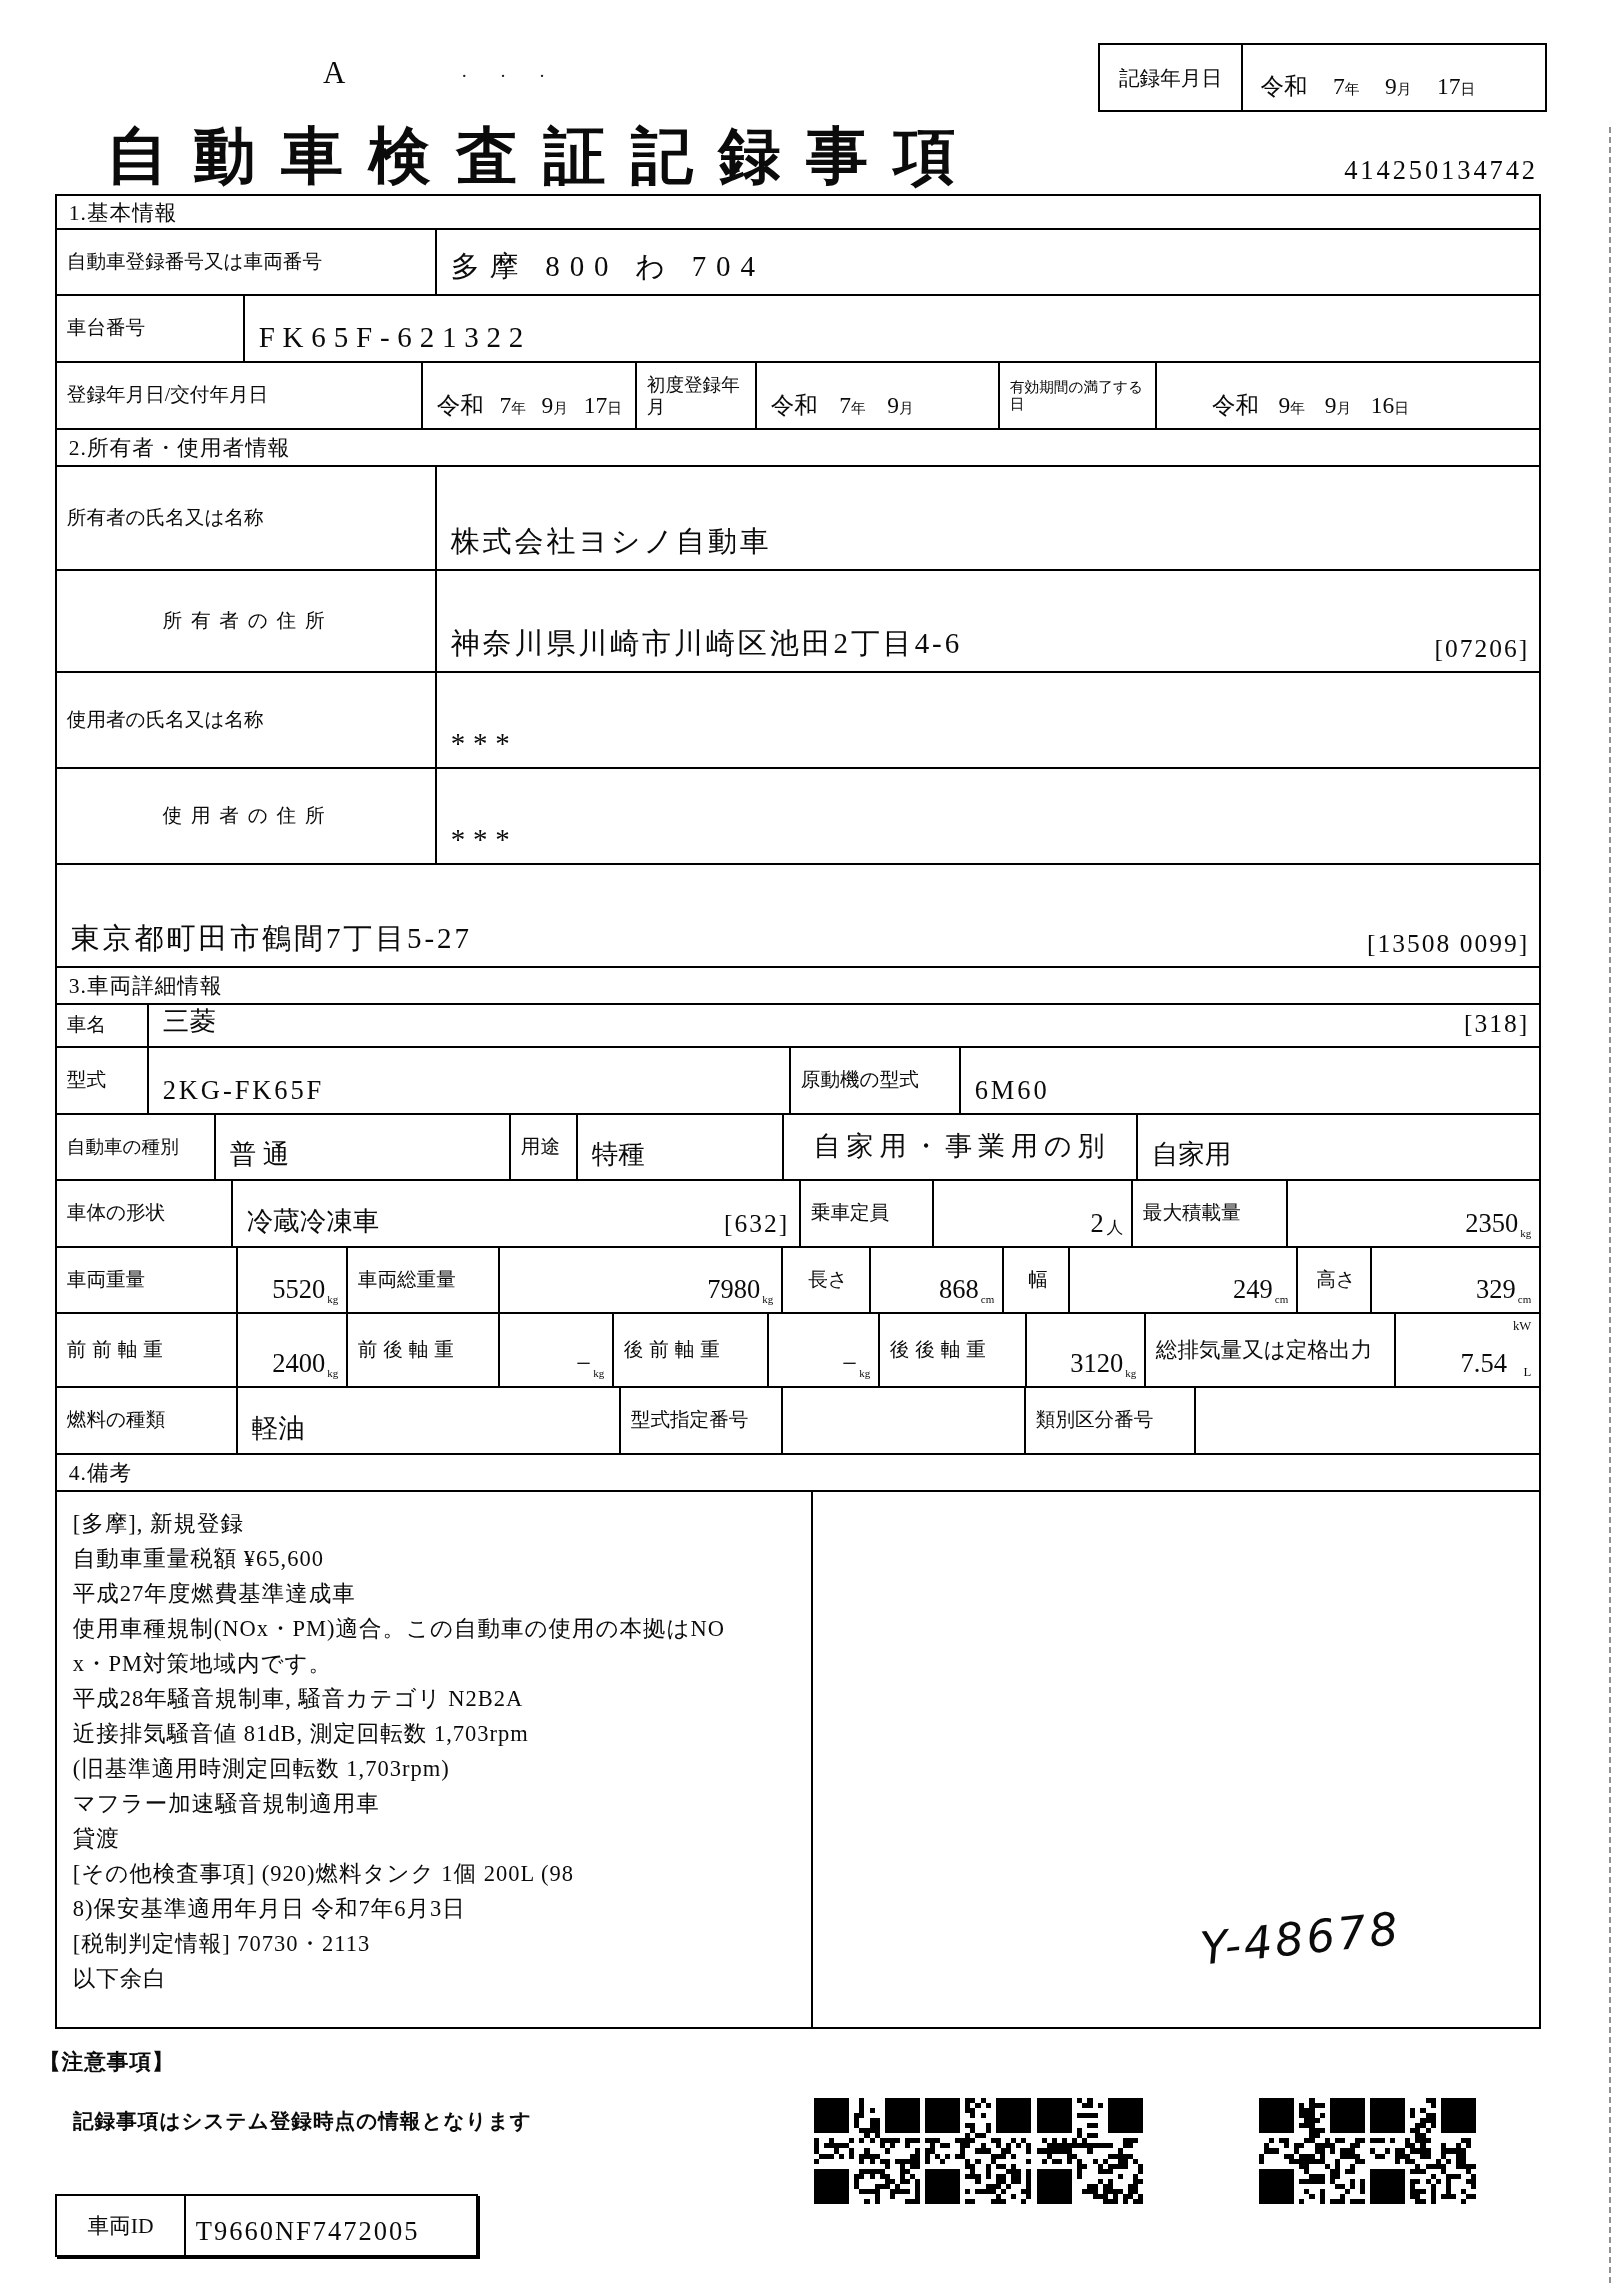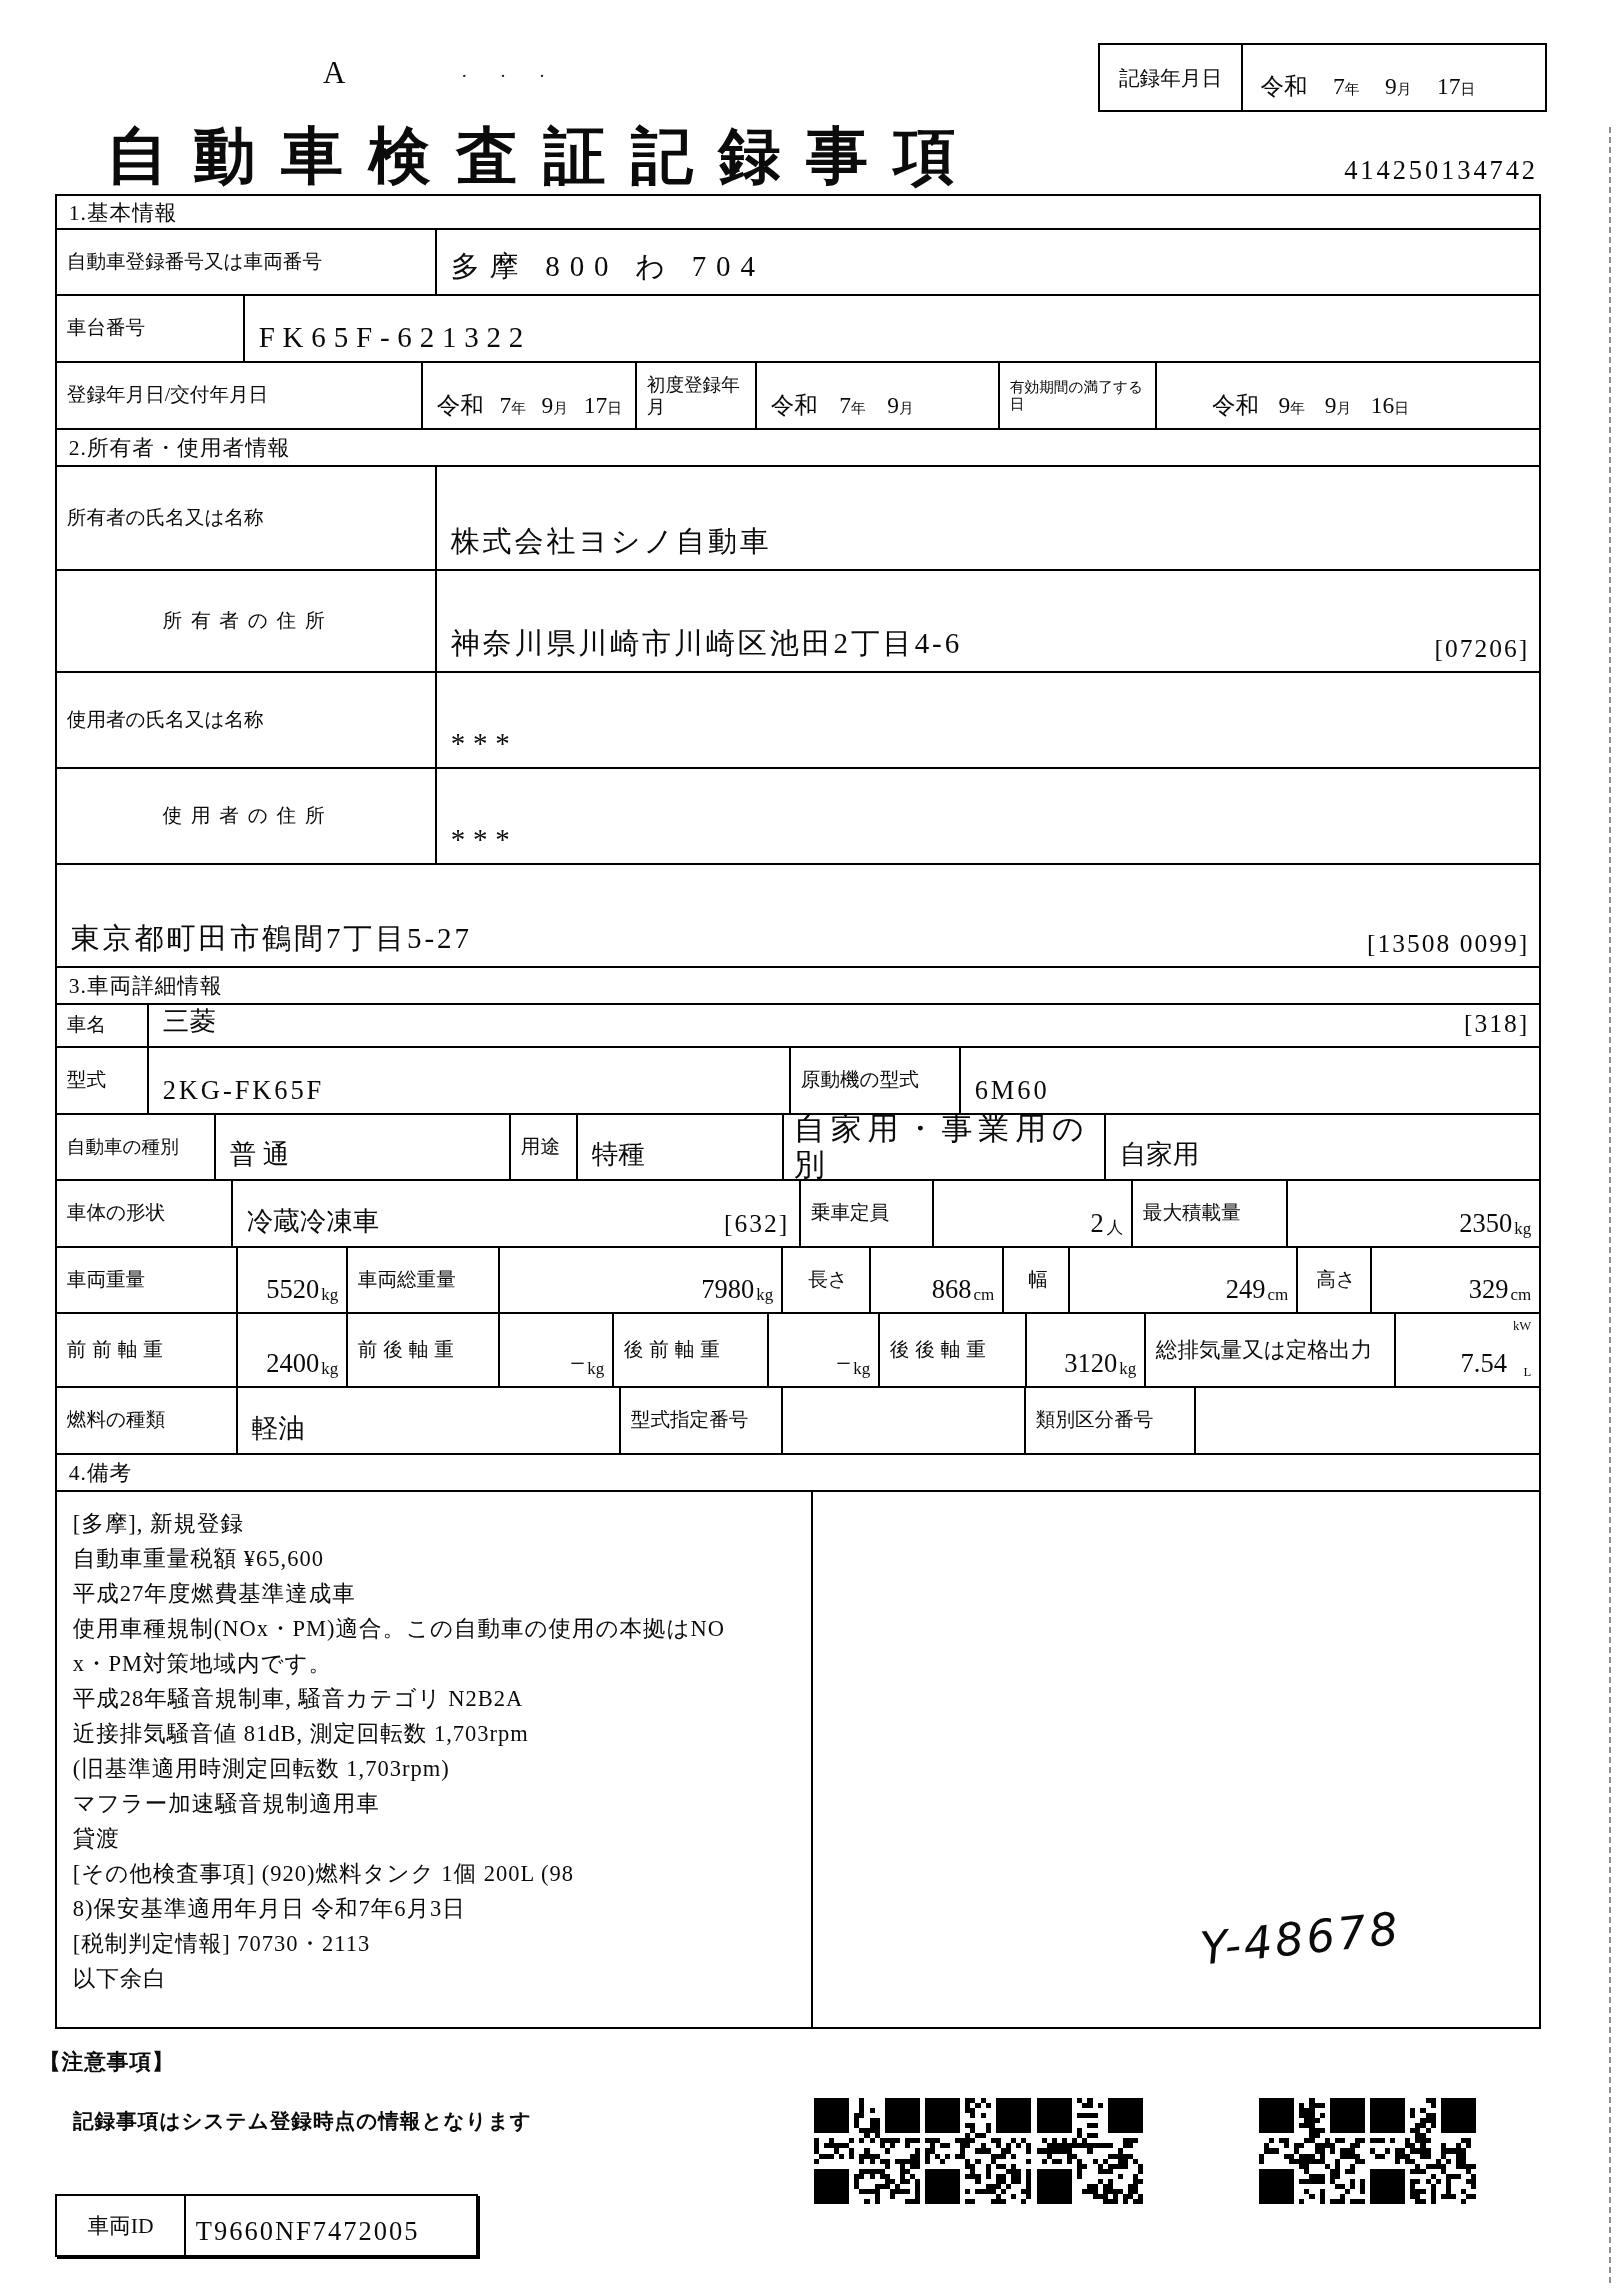--- a/index.html
+++ b/index.html
@@ -37,21 +37,21 @@
   .center { justify-content:center; }
   .spread { letter-spacing:8.8px; }
   .spread6 { letter-spacing:5.9px; }
   .ls10 { letter-spacing:9.8px; }
   .ls8 { letter-spacing:7.8px; }
   .ls3 { letter-spacing:2.9px; }
   .fs30 { font-size:29px; }
   .fs24 { font-size:23.5px; }
   .fs15 { font-size:14.7px; }
   .fs19 { font-size:18.6px; }
-  .unit { font-size:17px; padding-left:2px; }
+  .unit { font-size:11px; padding-left:2px; }
   .unit-person { font-size:16.7px; padding-left:2.9px; }
   .code { font-size:25.5px; letter-spacing:2px; align-self:flex-end; }
   .date-val { display:flex; align-items:baseline; gap:25.5px; font-size:23.5px; white-space:nowrap; }
   .date-val .seg { white-space:nowrap; }
   .date-val .u { font-size:14.7px; }
   .stack { display:flex; flex-direction:column; justify-content:space-between; height:63px;
     font-size:12.7px; text-align:right; padding-left:5.9px; line-height:1; padding-top:3.9px; }
   .remarks-row { display:flex; }
   .remarks-left { width:756px; border-right:2px solid #000; padding:13.7px 7.8px 0 15.7px;
     font-size:22.5px; line-height:35px; letter-spacing:1px; }
@@ -185,21 +185,21 @@
       <div class="cell vcell ls3" style="width:642px">2KG-FK65F</div>
       <div class="cell lcell" style="width:170px">原動機の型式</div>
       <div class="cell vcell grow ls3">6M60</div>
     </div>
 
     <div class="trow" style="height:66px">
       <div class="cell lcell fs19" style="width:159px">自動車の種別</div>
       <div class="cell vcell" style="width:295px">普 通</div>
       <div class="cell lcell" style="width:67px">用途</div>
       <div class="cell vcell" style="width:206px">特種</div>
-      <div class="cell lcell center spread6 fs24" style="width:322px;font-size:31px">自家用・事業用の別</div>
+      <div class="cell lcell center spread6 fs24" style="width:354px;font-size:27px">自家用・事業用の別</div>
       <div class="cell vcell grow">自家用</div>
     </div>
 
     <div class="trow" style="height:67px">
       <div class="cell lcell" style="width:176px">車体の形状</div>
       <div class="cell vcell between" style="width:568px">
         <span>冷蔵冷凍車</span>
         <span class="code">[632]</span>
       </div>
       <div class="cell lcell" style="width:133px">乗車定員</div>

